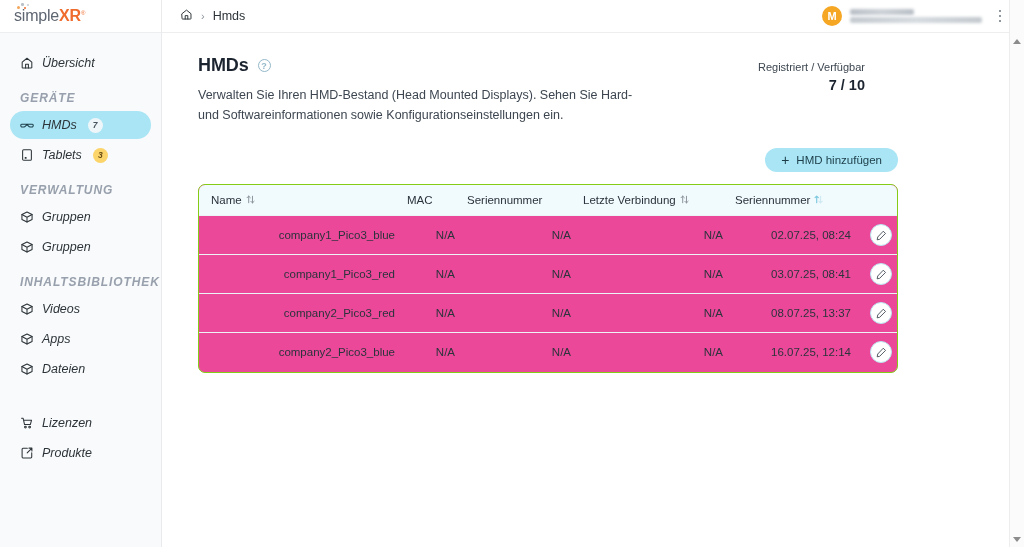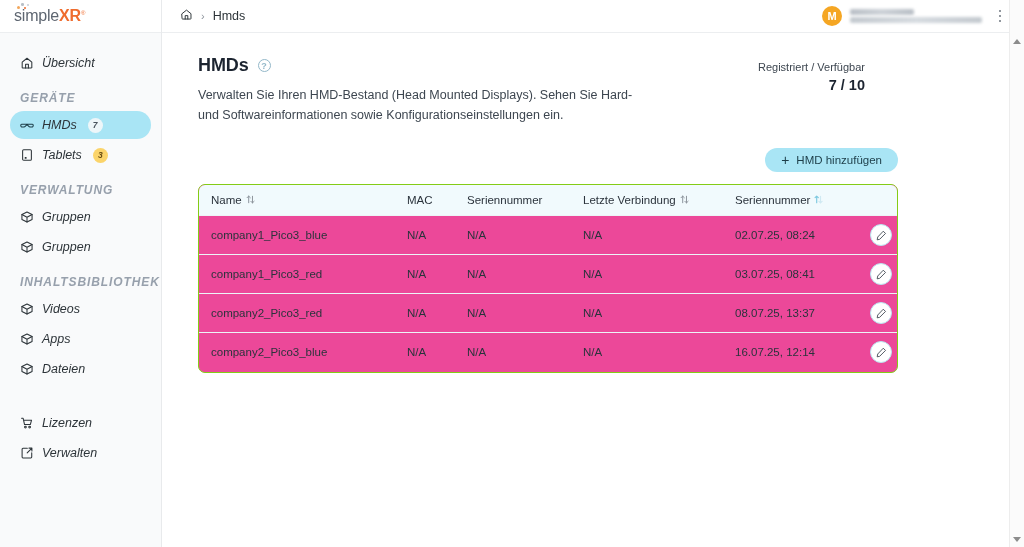--- a/index.html
+++ b/index.html
@@ -152,21 +152,21 @@
   }
   table { width: 100%; border-collapse: collapse; table-layout: fixed; }
   thead tr { background: #f1fafd; height: 31px; }
   thead th {
     text-align: left; font-size: 11.5px; font-weight: 400; color: #2b333c;
     padding: 0 0 0 12px; white-space: nowrap;
   }
   .th-inner { display: inline-flex; align-items: center; gap: 4px; }
   .sort-icon { display: inline-block; width: 9px; height: 11px; }
   .sort-icon svg { display: block; }
-  tbody tr { height: 39px; border-top: 1px solid #edf4f7; }
+  tbody tr { height: 39px; border-top: 1px solid #edf4f7; text-align: right; }
   tbody td {
     font-size: 11.5px; color: #2b333c; padding: 0 0 0 12px;
     white-space: nowrap; overflow: hidden; text-overflow: ellipsis;
   }
   .col-name { width: 196px; }
   .col-mac { width: 60px; }
   .col-serial { width: 116px; }
   .col-last { width: 152px; }
   .col-created { width: 128px; }
   .col-action { width: 60px; }
@@ -317,21 +317,21 @@
           </span>
           <span class="ni-label">Lizenzen</span>
         </div>
         <div class="nav-item">
           <span class="ni-icon">
             <svg width="14" height="14" viewBox="0 0 16 16" fill="none" stroke="#2d3439" stroke-width="1.2" stroke-linecap="round" stroke-linejoin="round">
               <path d="M8.4 2.6H3.4a1 1 0 0 0-1 1v9a1 1 0 0 0 1 1h9a1 1 0 0 0 1-1v-5"></path>
               <path d="M10.2 2.4h3.4v3.4M13.4 2.6L8.2 7.8"></path>
             </svg>
           </span>
-          <span class="ni-label">Verwalten</span>
+          <span class="ni-label">Produkte</span>
         </div>
       </div>
 
     </nav>
   </aside>
 
   <div class="main">
 
     <header class="topbar">
       <div class="breadcrumb">

